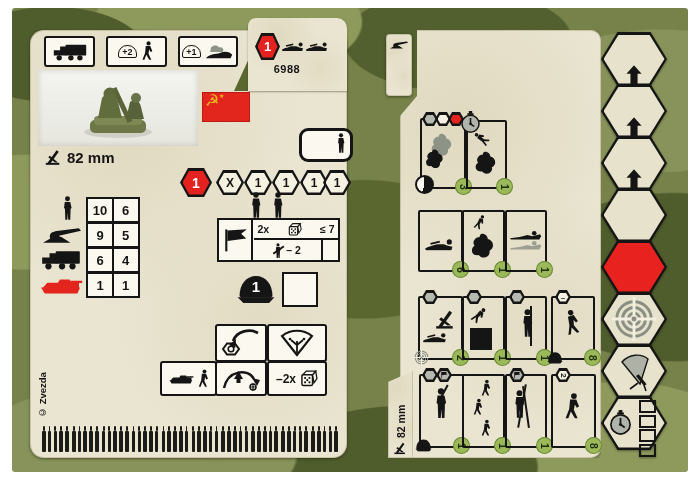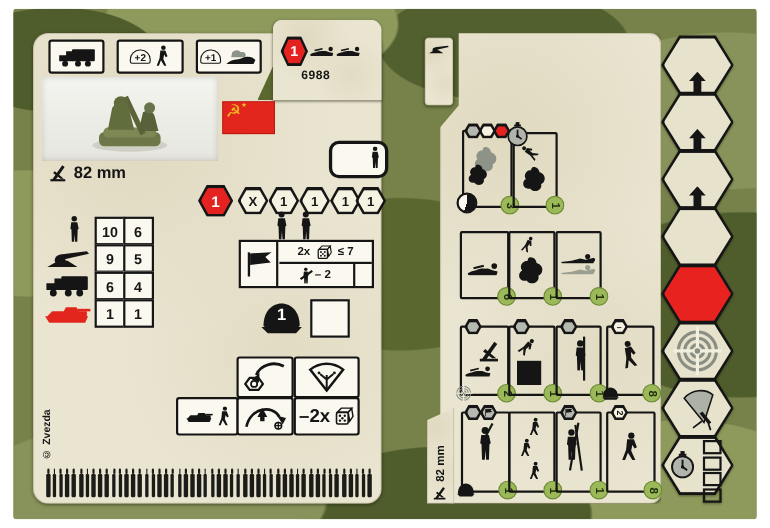--- a/index.html
+++ b/index.html
@@ -276,21 +276,21 @@
   <svg class="abs" style="left:272px;top:192px" width="12" height="26" viewBox="0 0 12 26">
       <use href="#i-person"></use>
     </svg>
 
   <div class="abs" style="left:217px;top:218px;width:119px;height:40px;background:#fbf9ef;border:2.5px solid #151515">
     <div class="abs" style="left:0;top:0;width:32px;height:100%;border-right:2.5px solid #151515;display:flex;align-items:center;justify-content:center">
       <svg width="26" height="26" viewBox="0 0 32 30">
           <use href="#i-flag"></use>
         </svg>
     </div>
-    <div class="abs" style="left:35px;top:0;right:0;height:18px;border-bottom:2px solid #151515;display:flex;align-items:center;justify-content:center;gap:5px">
+    <div class="abs" style="left:35px;top:0;right:0;height:18px;border-bottom:2px solid #151515;display:flex;align-items:center;justify-content:center;gap:18px">
       <span style="font-weight:bold;font-size:10.5px">2x</span>
       <svg width="15" height="15" viewBox="0 0 26 26">
           <use href="#i-die"></use>
         </svg>
       <span style="font-weight:bold;font-size:10.5px">≤ 7</span>
     </div>
     <div class="abs" style="left:35px;top:20px;right:17px;bottom:0;display:flex;align-items:center;justify-content:center;gap:4px">
       <span style="position:relative;display:inline-flex">
         <svg width="8" height="15" viewBox="0 0 12 26">
             <use href="#i-person"></use>
@@ -337,21 +337,21 @@
   <div class="wbox" style="left:215px;top:361px;width:48px;height:31px">
     <svg width="42" height="26" viewBox="0 0 42 26">
       <path d="M4 22C8 4 28 2 34 13" fill="none" stroke="#151515" stroke-width="2.4"></path>
       <path d="M37 20l-5-8 8 2z"></path>
       <path d="M14 13l4.5-8 4.5 8h-2.5v4h-4v-4z"></path>
       <circle cx="33" cy="21" r="3" fill="none" stroke="#151515" stroke-width="1.4"></circle>
       <path d="M29.5 21h7M33 17.5v7" stroke="#151515" stroke-width="1.2" fill="none"></path>
     </svg>
   </div>
   <div class="wbox" style="left:267px;top:361px;width:56px;height:31px">
-    <span style="font-weight:bold;font-size:17px">–2x</span>
+    <span style="font-weight:bold;font-size:12px">–2x</span>
     <svg width="19" height="19" viewBox="0 0 26 26">
         <use href="#i-die"></use>
       </svg>
   </div>
 
   <div class="abs vtext" style="left:37px;top:364px;height:54px;font-size:9.5px">© Zvezda</div>
 
   <div class="abs ammo" style="left:42px;top:426px;width:296px;height:26px">
     <div class="agrp">
         <i class="blt"></i>

